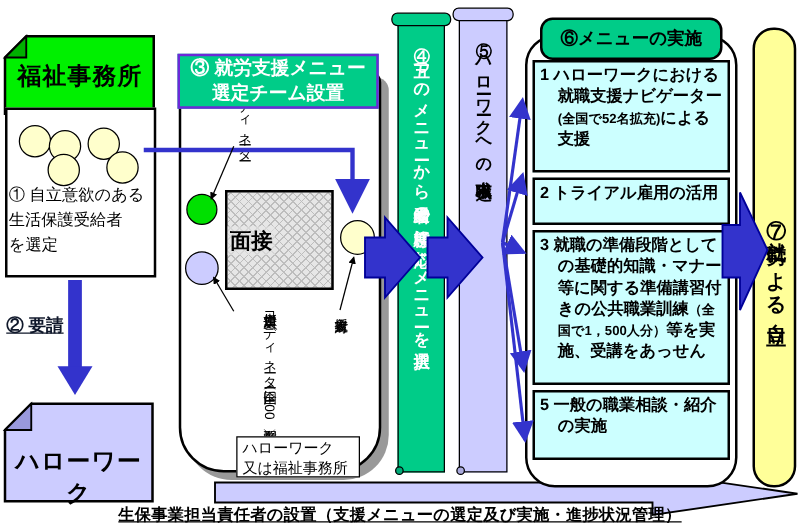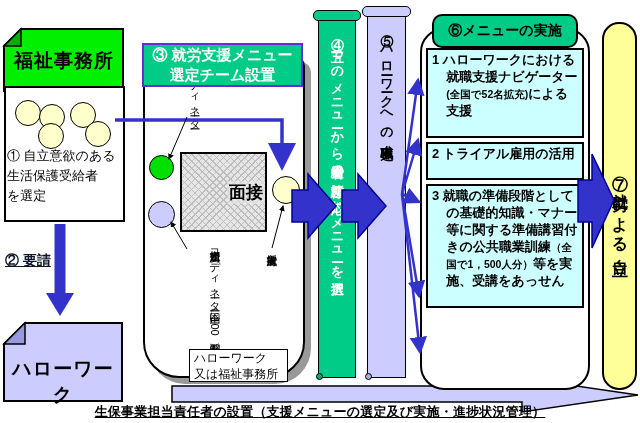--- a/index.html
+++ b/index.html
@@ -22,21 +22,21 @@
                  color:#fff; font-weight:bold; font-size:15px; text-align:center; white-space:pre-line;
                  display:flex; align-items:center; justify-content:center; line-height:1.35; z-index:15;margin-top:35px; }
   .vtext { writing-mode:vertical-rl; text-orientation:mixed; color:#000; }
   #welfare-coord-label { left:168px; top:60px; height:128px; width:34px; font-size:11px; line-height:15px; z-index:6; }
   #stability-coord-label { left:178px; top:242px; height:112px; width:44px; font-size:11px; line-height:14px; z-index:6; }
   #support-target-label { left:263px; top:246px; height:70px; width:16px; font-size:11px; z-index:6; }
   #interview-box { left:180px; top:152px; width:87px; height:80px; border:2px solid #000; z-index:5;
                    background-color:#e6e6e6;
                    background-image:repeating-linear-gradient(45deg,#bdbdbd 0 1px,transparent 1px 5px),
                                     repeating-linear-gradient(-45deg,#bdbdbd 0 1px,transparent 1px 5px);
-                   display:flex; align-items:center; justify-content:flex-end; }
+                   display:flex; align-items:center; justify-content:flex-start; }
   #interview-label { font-size:17px; font-weight:bold; color:#000; background:rgba(230,230,230,0.6); padding:0 2px; }
   .team-circle { position:absolute; border-radius:50%; border:1px solid #000; z-index:5; }
   #welfare-coord-circle { left:149px; top:155px; width:25px; height:25px; background:#00E000; }
   #stability-coord-circle { left:148px; top:201px; width:27px; height:27px; background:#CCCCFF; }
   #support-target-circle { left:272px; top:176px; width:28px; height:28px; background:#FFFFCC; }
   #location-note-box { left:189px; top:349px; width:99px; height:33px; background:#fff; border:1px solid #000;
                        font-size:12px; line-height:1.3; white-space:pre-line; padding:1px 4px; z-index:12; color:#000; }
 
   
   .scroll-banner { position:absolute; z-index:10; border:1px solid #000; }
@@ -135,20 +135,23 @@
   <div id="menu-items" class="abs">
     <div class="menu-item">
       <div class="menu-item-text"><span>1 ハローワークにおける就職支援ナビゲーター</span><span class="small">(全国で52名拡充)</span><span>による支援</span></div>
     </div>
     <div class="menu-item">
       <div class="menu-item-text"><span>2 トライアル雇用の活用</span><span class="small"></span><span></span></div>
     </div>
     <div class="menu-item">
       <div class="menu-item-text"><span>3 就職の準備段階としての基礎的知識・マナー等に関する準備講習付きの公共職業訓練</span><span class="small">（全国で1，500人分）</span><span>等を実施、受講をあっせん</span></div>
     </div>
+    <div class="menu-item">
+      <div class="menu-item-text"><span>5 一般の職業相談・紹介の実施</span><span class="small"></span><span></span></div>
+    </div>
   </div>
 
   <div id="goal-bar" class="abs">
     <div id="goal-label">⑦就労による自立</div>
   </div>
 
   <div id="footer-note" class="abs">生保事業担当責任者の設置（支援メニューの選定及び実施・進捗状況管理）</div>
 
   <svg id="svg-front" class="layer">
     <defs>

